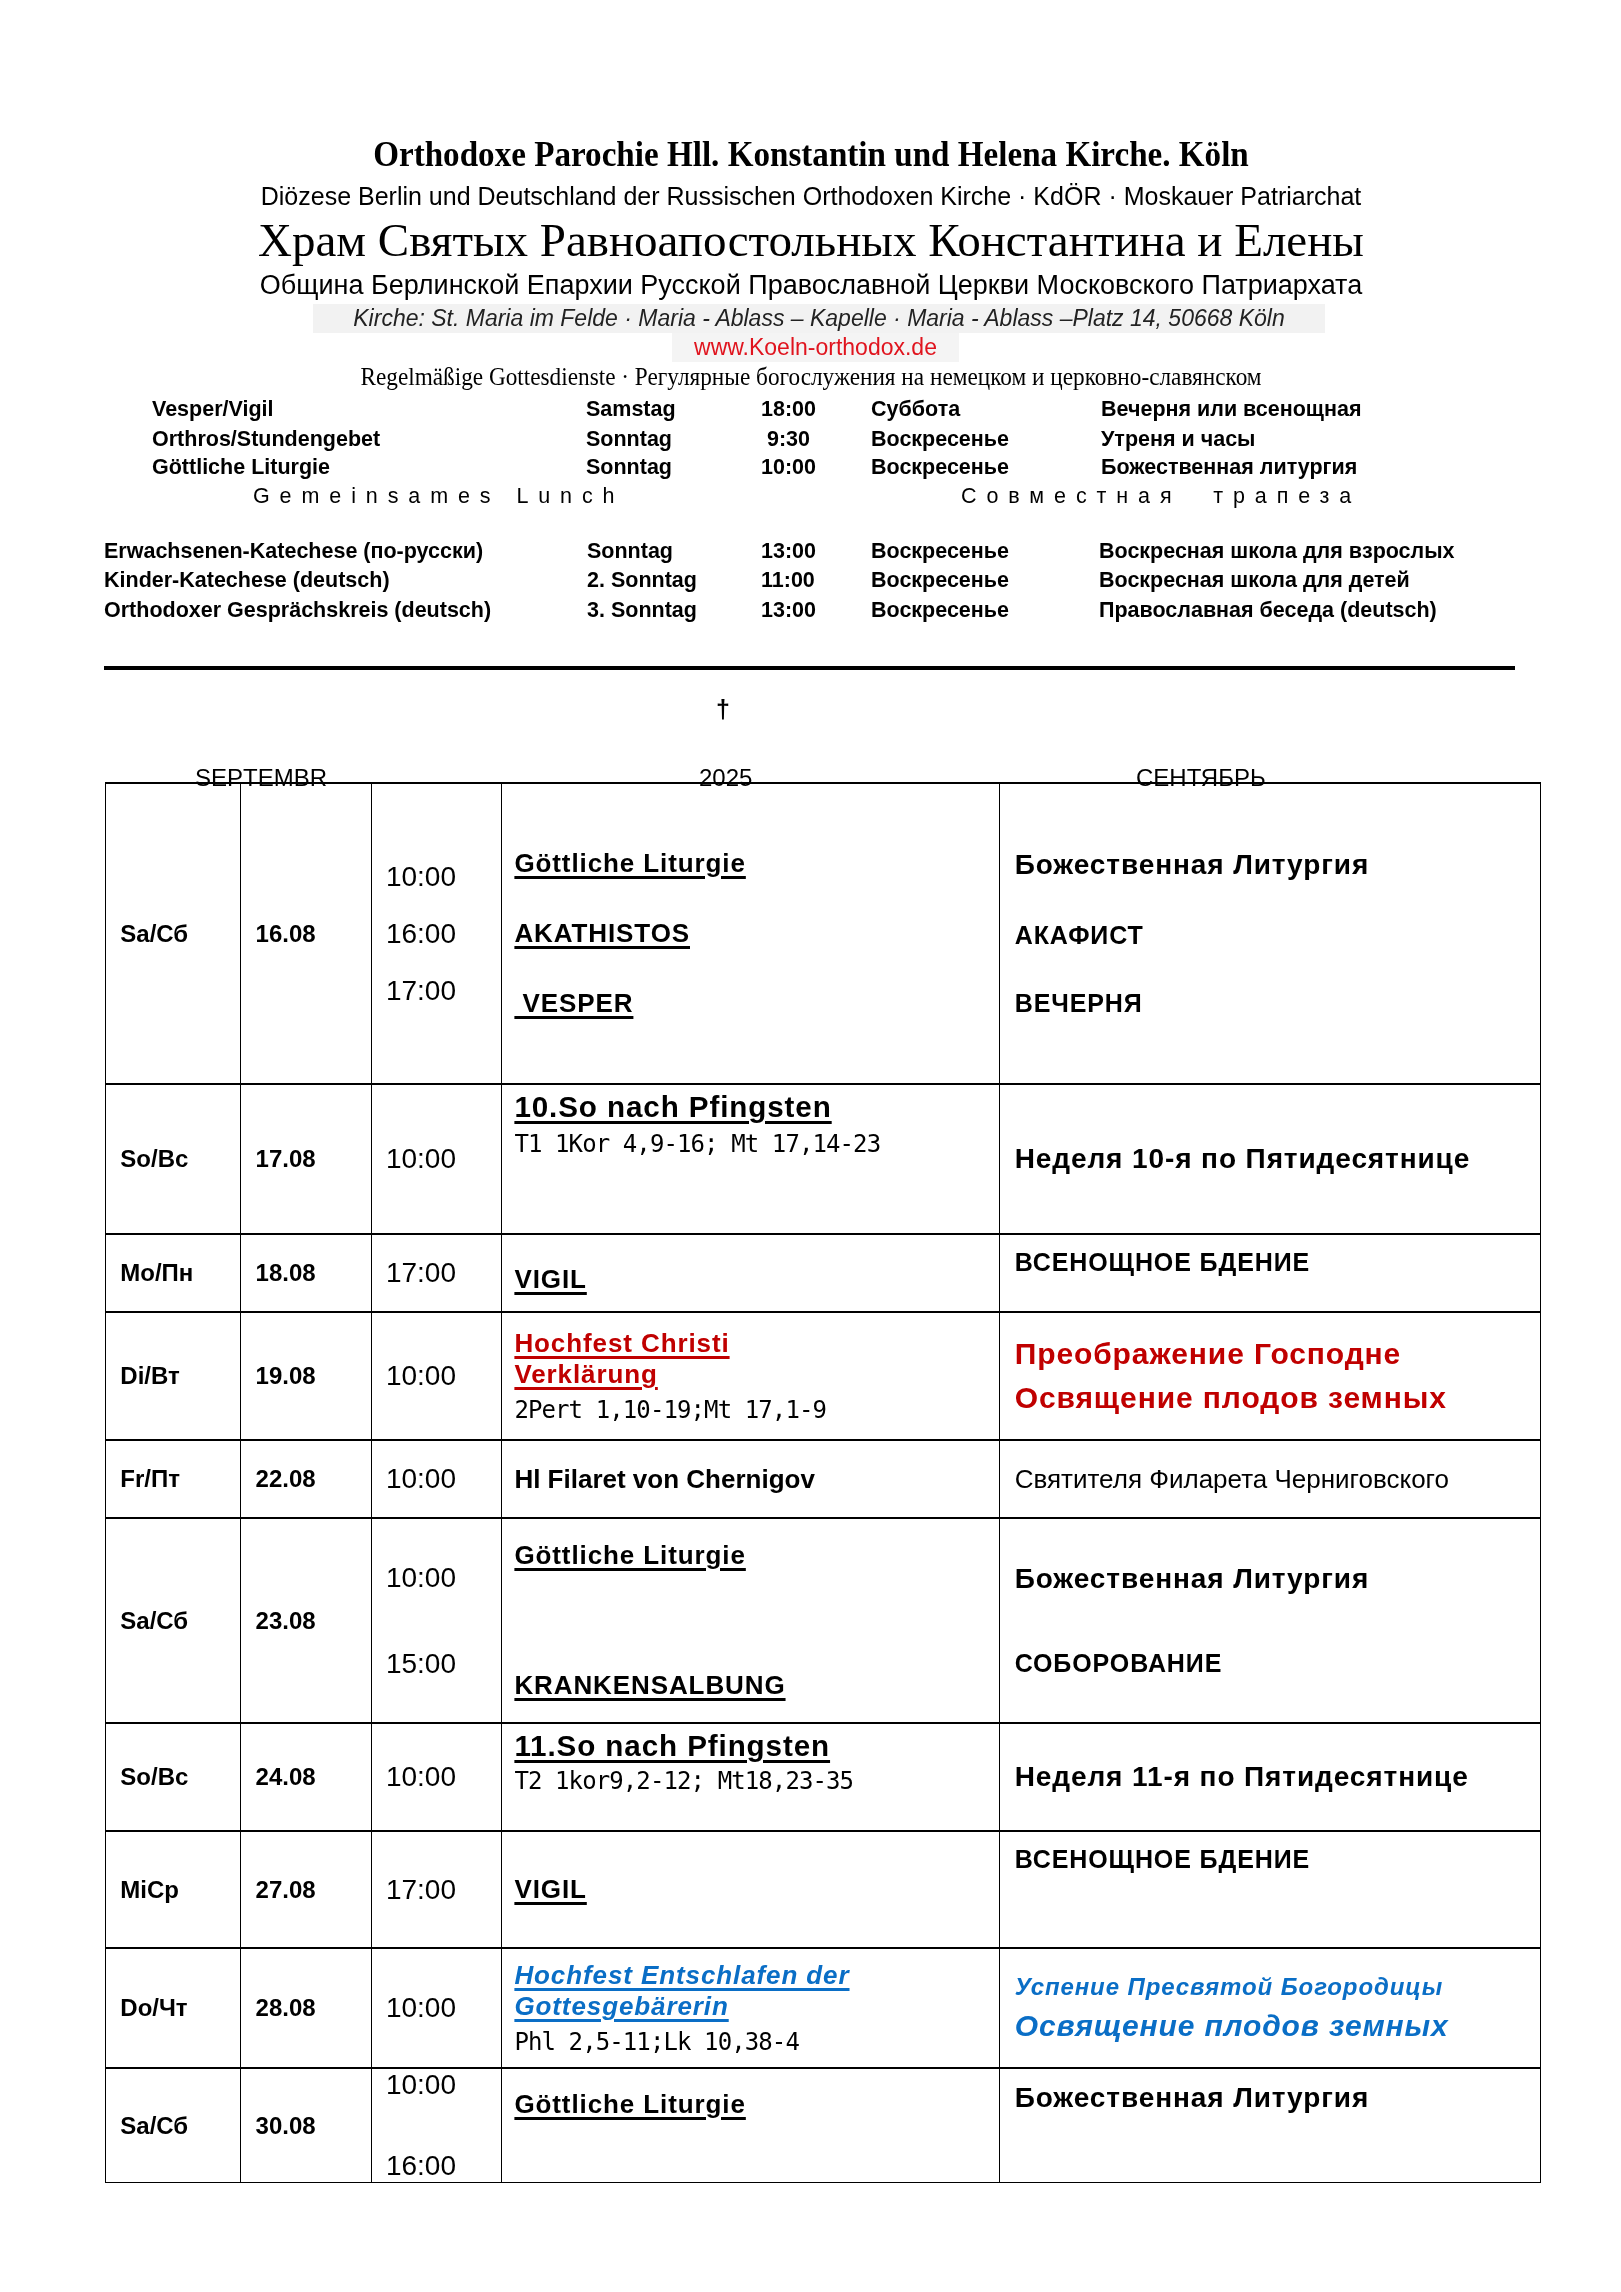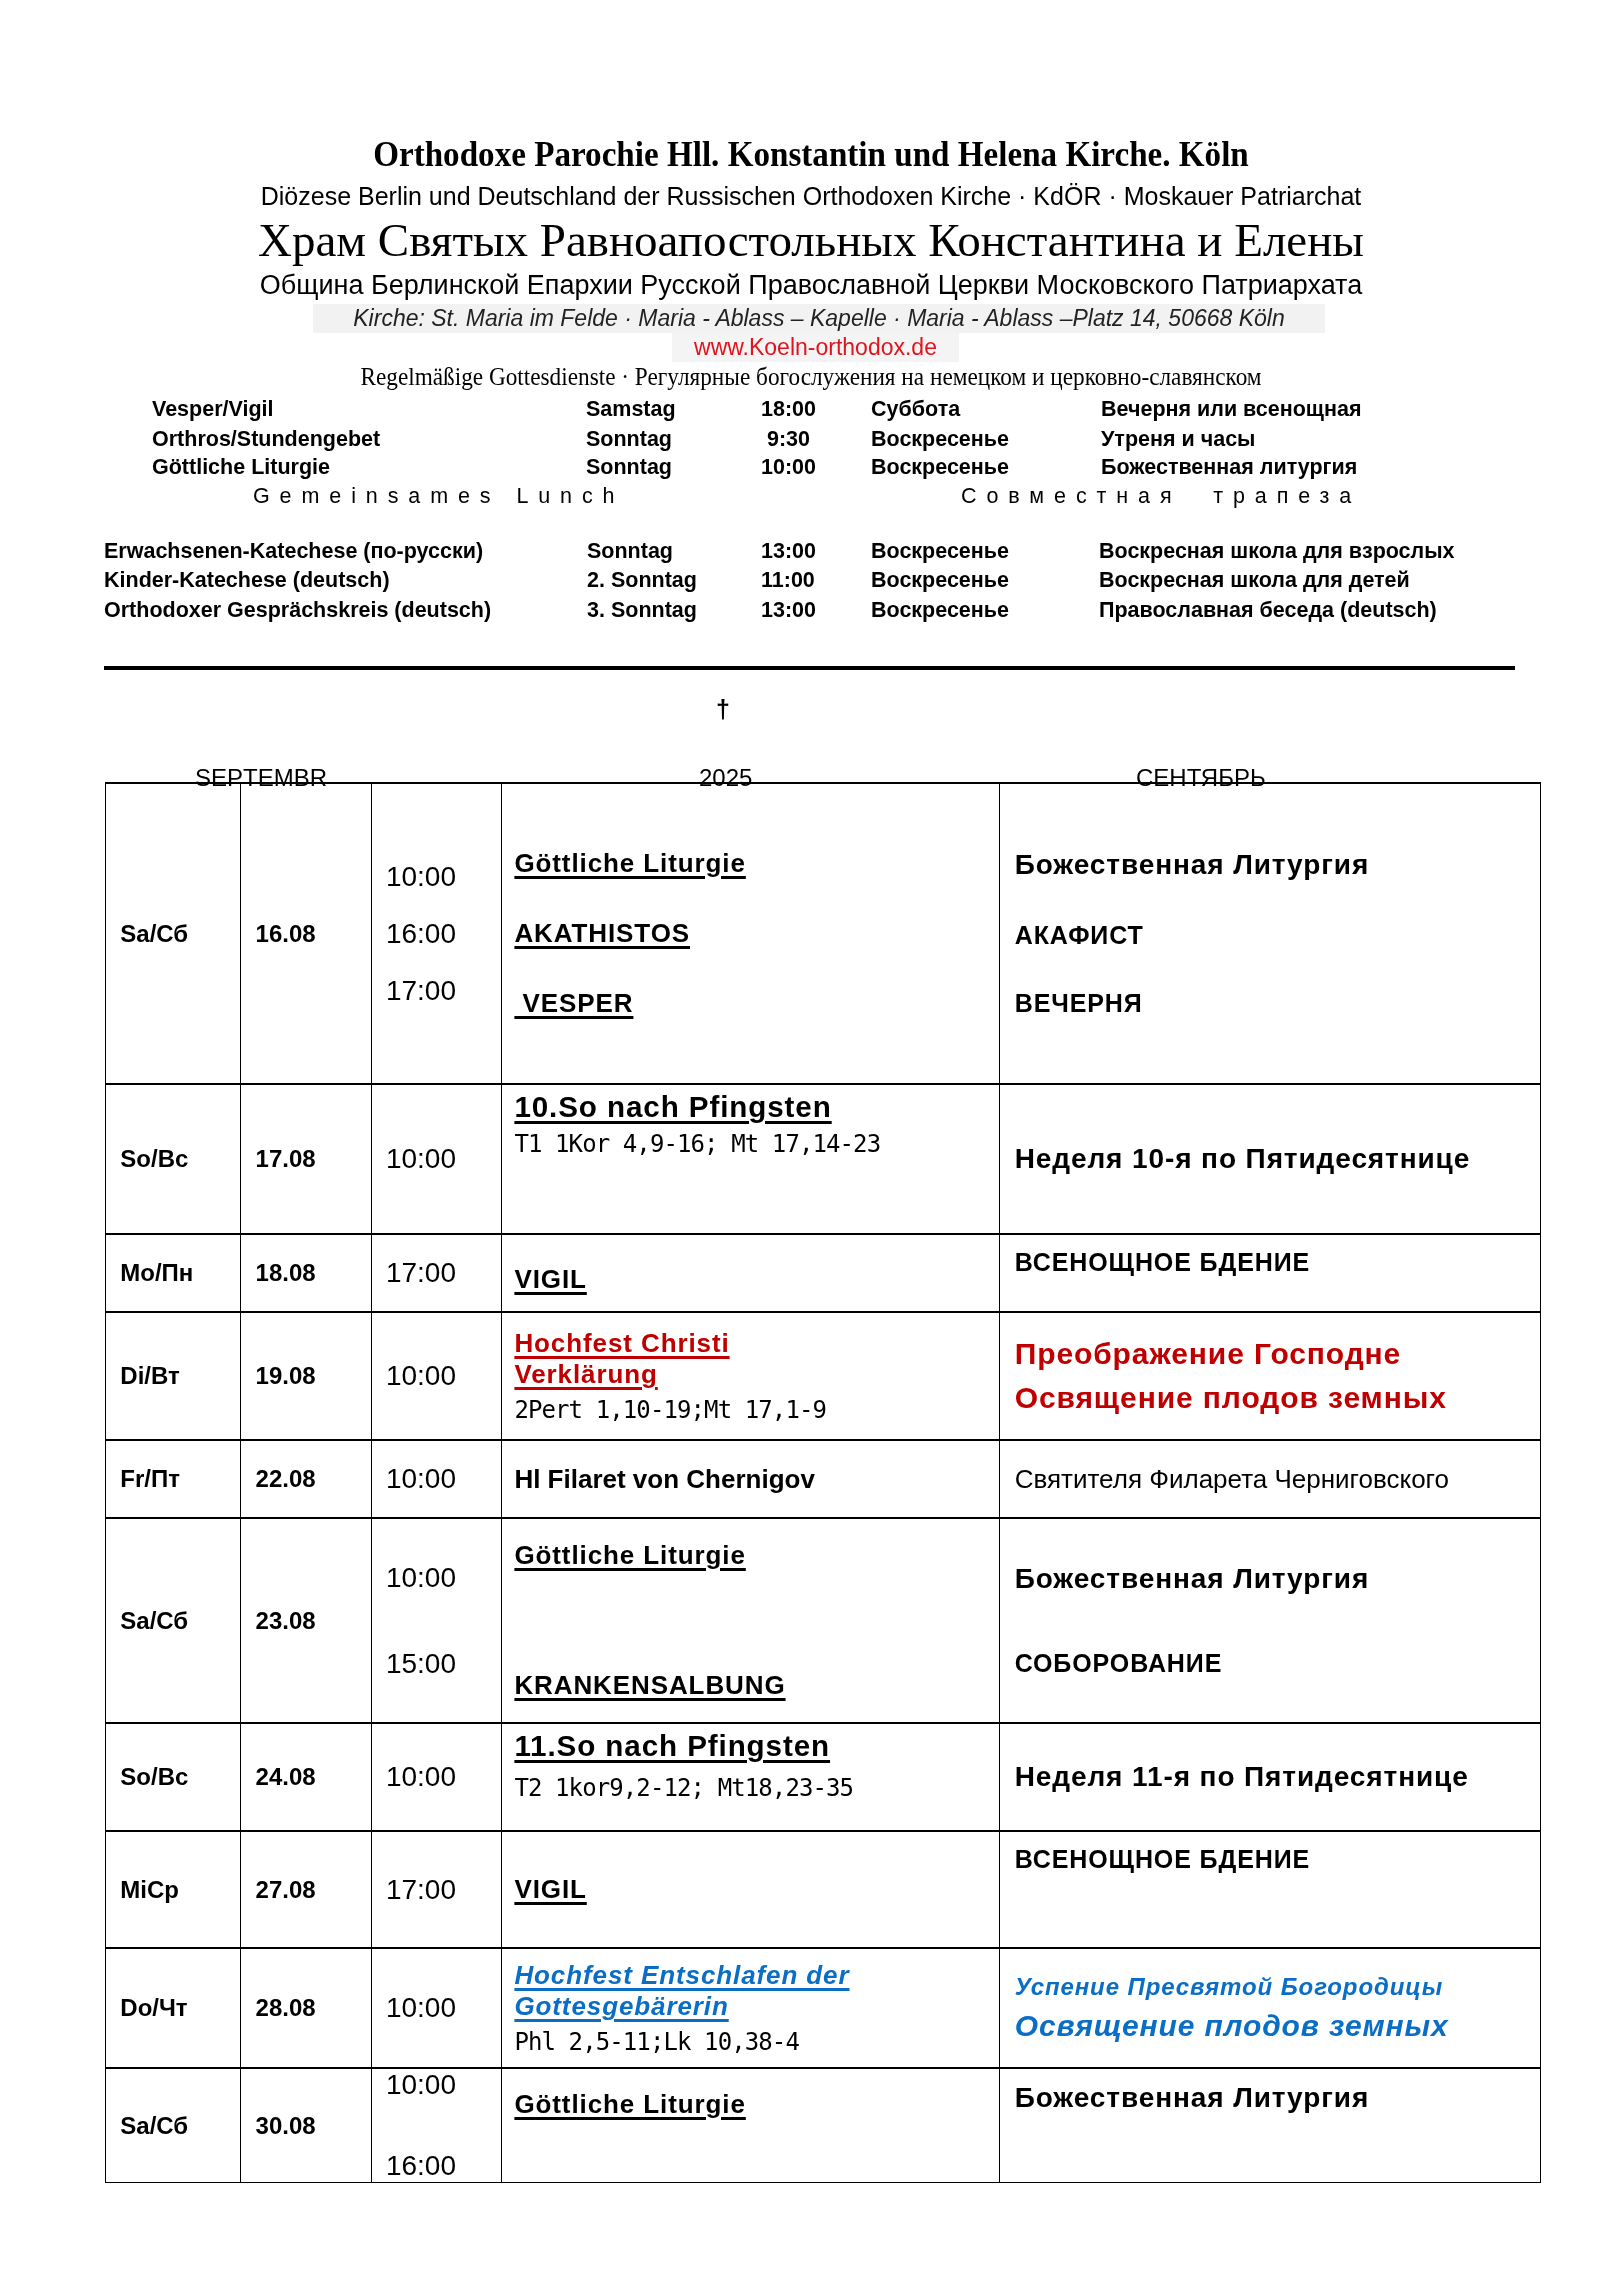--- a/index.html
+++ b/index.html
@@ -246,21 +246,21 @@
         <td class="c-day"><span>So/Bc</span></td>
         <td class="c-date"><span>24.08</span></td>
         <td class="c-time">
           <div class="stack" style="gap: 0px;">
             <span>10:00</span>
           </div>
         </td>
         <td class="c-de" style="vertical-align: top; padding-top: 5.4px;">
           <div class="stack">
             <span class="de de-h" style="white-space: pre;">11.So nach Pfingsten</span>
-            <span class="reading" style="margin-top: 11px;">T2 1kor9,2-12; Mt18,23-35</span>
+            <span class="reading" style="margin-top: 4px;">T2 1kor9,2-12; Mt18,23-35</span>
           </div>
         </td>
         <td class="c-ru">
           <div class="stack">
             <span class="ru">Неделя 11-я по Пятидесятнице</span>
           </div>
         </td>
       </tr>
       <tr style="height: 117px;">
         <td class="c-day"><span>MiCp</span></td>

